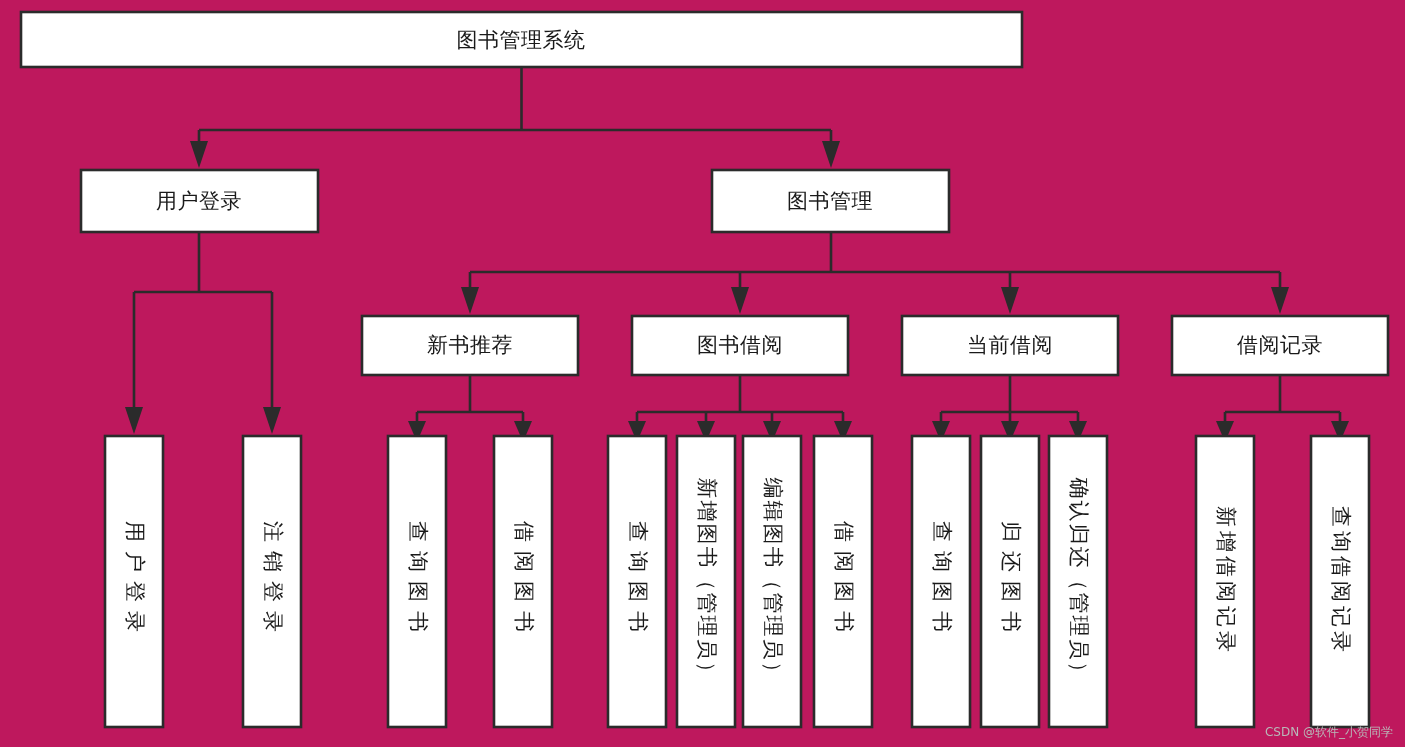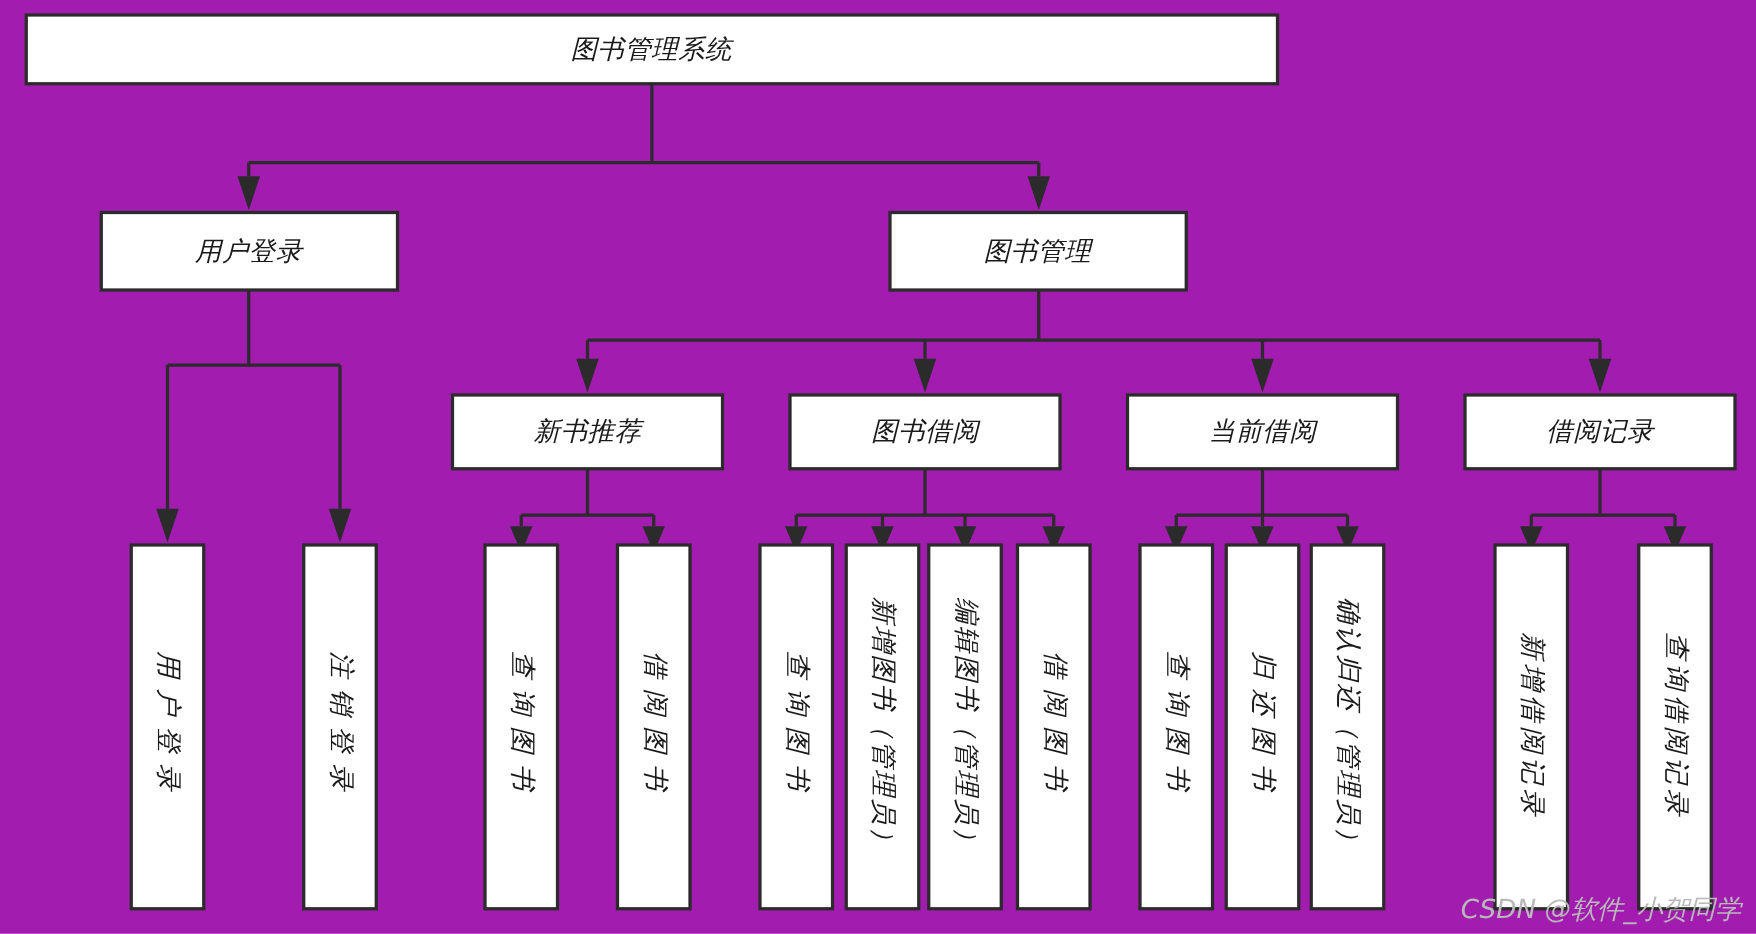--- a/index.html
+++ b/index.html
@@ -10,22 +10,21 @@
   body {
     width: 1405px;
     height: 747px;
     font-family: "Liberation Sans", "DejaVu Sans", sans-serif;
     overflow: hidden;
   }
   #diagram-root {
     position: relative;
     width: 1405px;
     height: 747px;
-    background: #a21caf;
-    font-style: italic;
+    background: #be185d;
   }
   svg.diagram-svg {
     position: absolute;
     top: 0;
     left: 0;
     width: 1405px;
     height: 747px;
   }
   .node-box {
     fill: #ffffff;
@@ -54,21 +53,21 @@
     font-family: "DejaVu Sans", "Liberation Sans", sans-serif;
     font-size: 21px;
     fill: #1a1a1a;
     letter-spacing: 0.5px;
   }
   .watermark-text {
     position: absolute;
     right: 12px;
     bottom: 6px;
     font-family: "DejaVu Sans", "Liberation Sans", sans-serif;
-    font-size: 21px;
+    font-size: 12px;
     color: #b9b9b9;
     white-space: nowrap;
     pointer-events: none;
     user-select: none;
   }
 </style>
 </head>
 <body>
 
 <div id="diagram-root">

